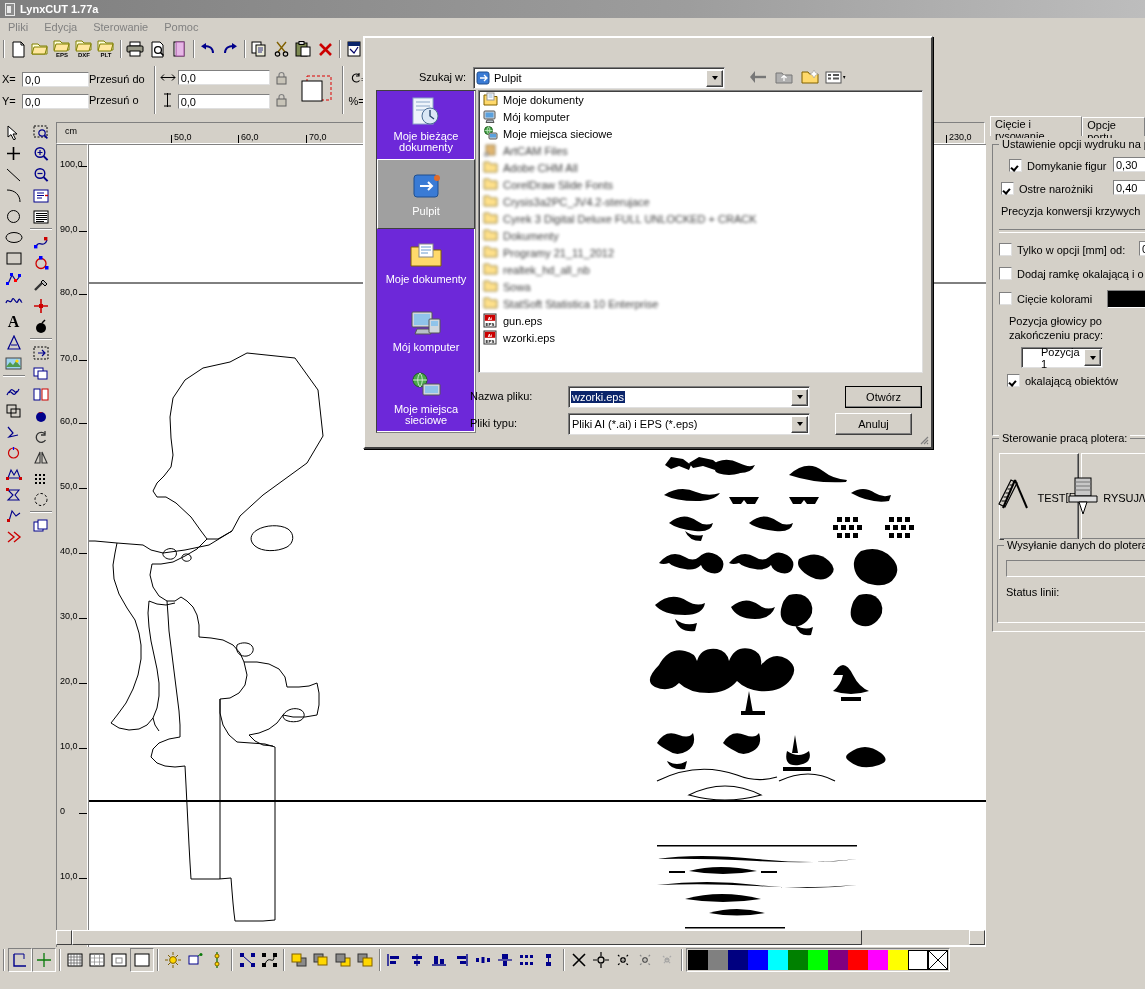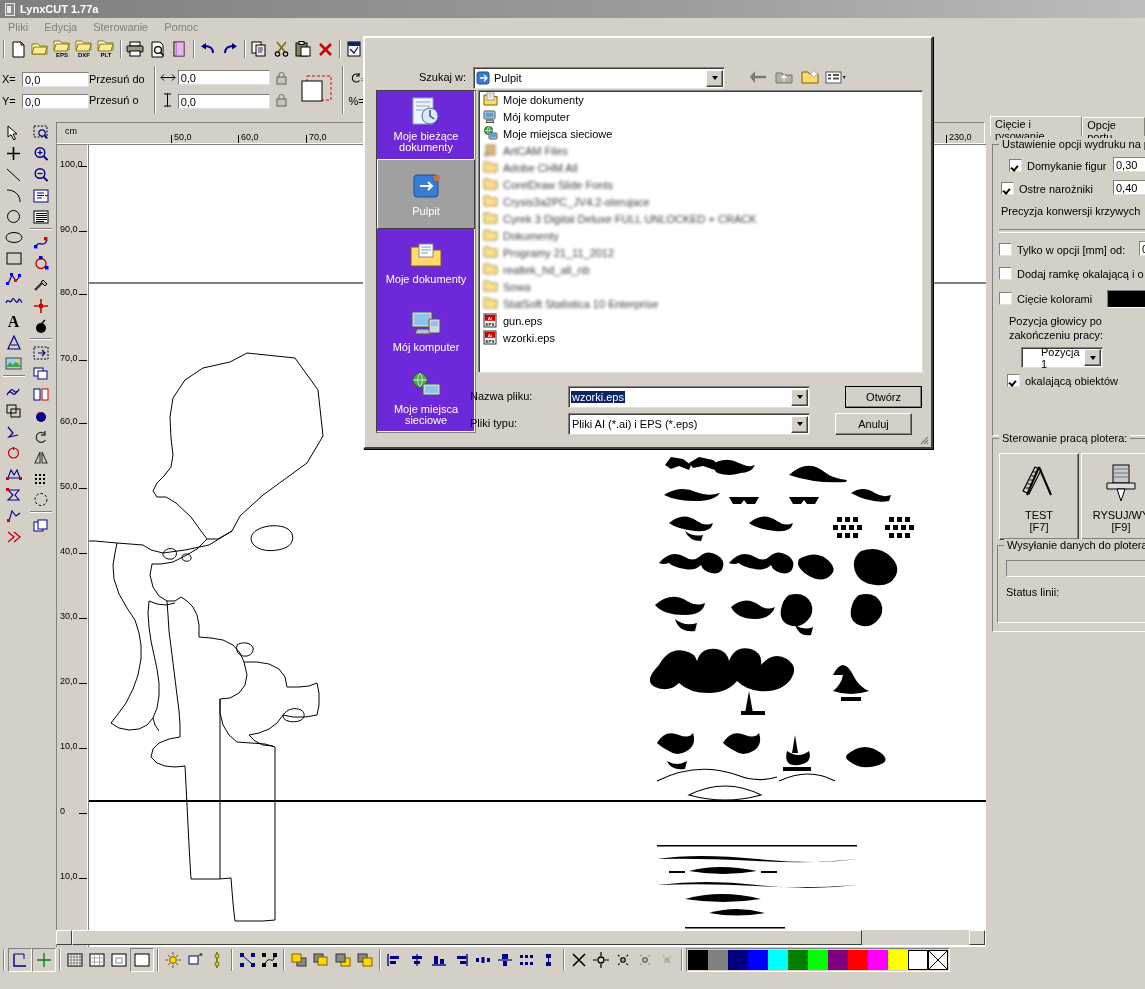--- a/index.html
+++ b/index.html
@@ -60,21 +60,21 @@
   .rdock{position:absolute;left:988px;top:118px;width:157px;bottom:42px;background:#d4d0c8;}
   .tabrow{position:absolute;left:2px;top:0px;height:18px;display:flex;align-items:flex-end;}
   .tab{height:17px;padding:1px 4px 0 4px;background:#d4d0c8;font-size:11px;
        border-top:1px solid #fff;border-left:1px solid #fff;border-right:1px solid #808080;}
   .tab.sel{height:18px;font-weight:normal;background:#d4d0c8;}
   .gbox{position:absolute;border:1px solid #808080;border-right-color:#fff;border-bottom-color:#fff;}
   .gtitle{position:absolute;background:#d4d0c8;font-size:11px;padding:0 3px;top:-7px;left:6px;white-space:nowrap;}
   .cbx{display:inline-block;width:11px;height:11px;background:#fff;border:1px solid #808080;border-right-color:#dfdfdf;border-bottom-color:#dfdfdf;position:relative;vertical-align:-2px;}
   .cbx.on:after{content:"";position:absolute;left:2px;top:4px;width:3px;height:5px;border:solid #000;border-width:0 2px 2px 0;transform:rotate(40deg);}
   .pbtn{background:#d4d0c8;border-top:1px solid #fff;border-left:1px solid #fff;border-right:1px solid #404040;border-bottom:1px solid #404040;box-shadow:inset -1px -1px 0 #808080;
-        font-size:11px;display:flex;flex-direction:column;align-items:center;justify-content:center;}
+        font-size:11px;display:flex;flex-direction:row;align-items:center;justify-content:center;}
 
   
   .btmbar{position:absolute;left:0;top:947px;width:1145px;height:26px;background:#d4d0c8;display:flex;align-items:center;}
   .bsep{width:8px;height:22px;position:relative;}
   .bsep:before{content:"";position:absolute;left:3px;top:0;bottom:0;width:1px;background:#808080;}
   .bsep:after{content:"";position:absolute;left:4px;top:0;bottom:0;width:1px;background:#fff;}
   .bico{width:22px;height:22px;display:flex;align-items:center;justify-content:center;}
   .swatch{width:20px;height:20px;box-sizing:border-box;}
 
   

